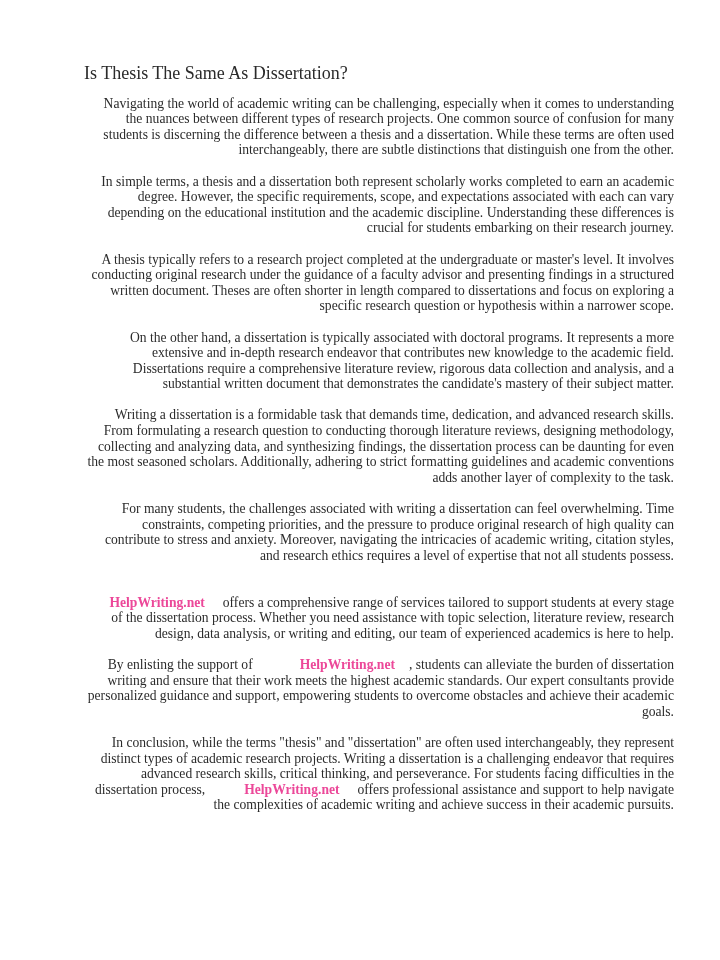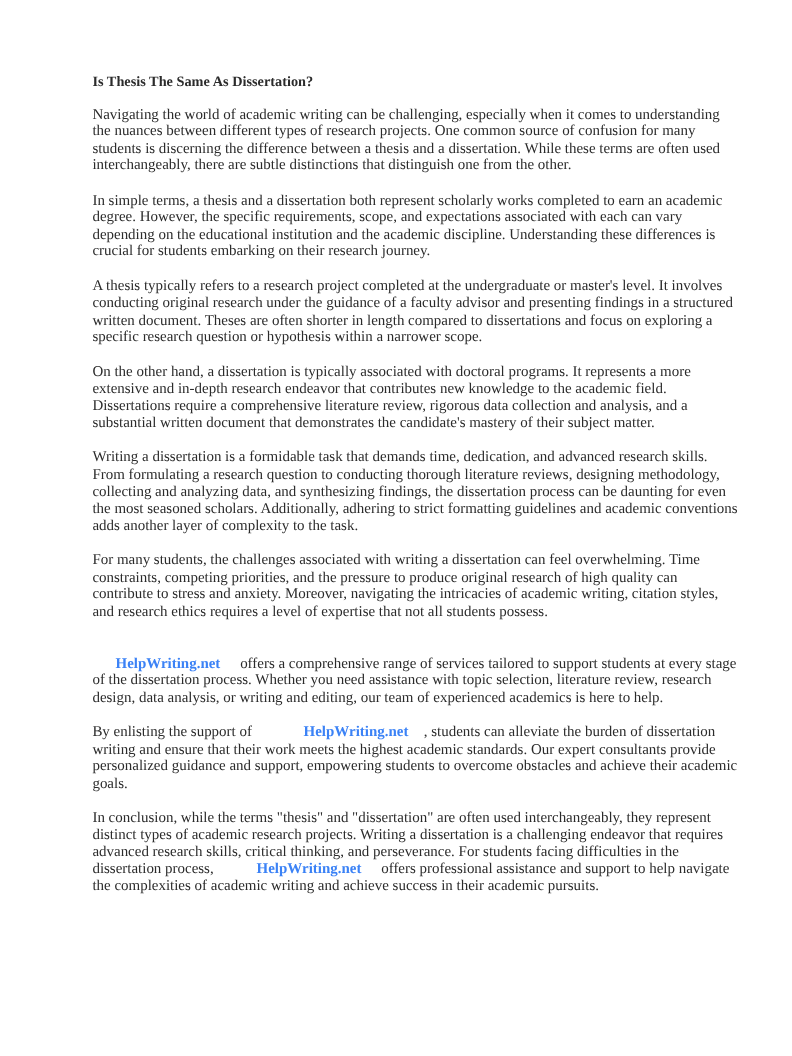--- a/index.html
+++ b/index.html
@@ -18,29 +18,30 @@
       left: 84px;
       top: 66px;
       width: 590px;
       font-family: "Liberation Serif", serif;
       font-size: 13.6px;
       line-height: 15.6px;
       color: #2b2b2b;
     }
     .title {
       margin: 0 0 14px 0;
-      font-weight: bold;
-      font-size: 13px;
+      font-weight: normal;
+      font-size: 18px;
       line-height: 15.6px;
     }
     .para {
       margin: 0 0 15.6px 0;
+      text-align: right;
     }
     .link {
-      color: #3b82f6;
+      color: #ec4899;
       font-weight: bold;
       text-decoration: none;
       margin-left: 21px;
     }
     .gap {
       display: inline-block;
       width: 18px;
     }
   </style>
 </head>

